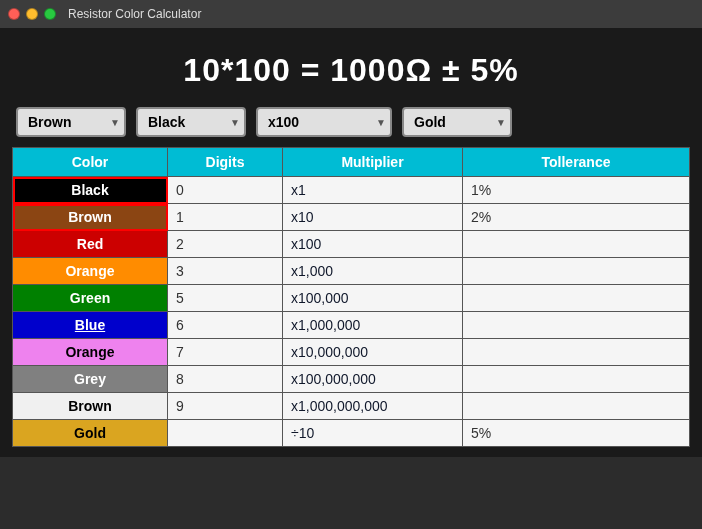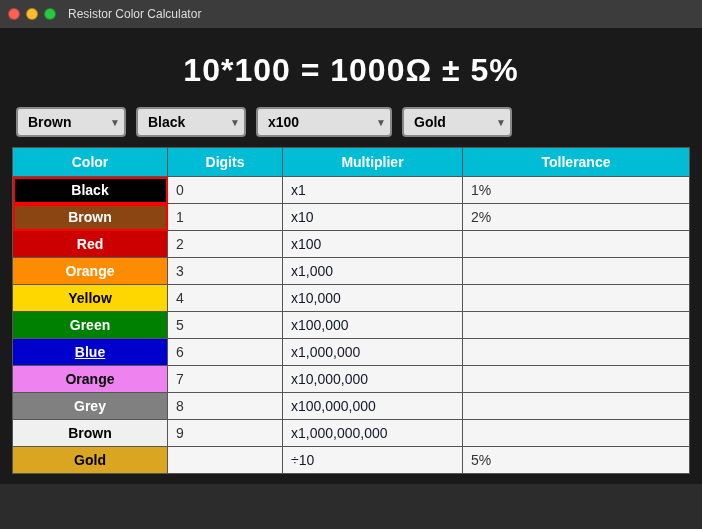--- a/index.html
+++ b/index.html
@@ -238,26 +238,20 @@
           <td class="mult-cell">x100</td>
           <td class="tol-cell"></td>
         </tr>
         <tr>
           <td class="color-cell color-orange">Orange</td>
           <td class="digits-cell">3</td>
           <td class="mult-cell">x1,000</td>
           <td class="tol-cell"></td>
         </tr>
         <tr>
-          <td class="color-cell color-yellow">Yellow</td>
-          <td class="digits-cell">4</td>
-          <td class="mult-cell">x10,000</td>
-          <td class="tol-cell"></td>
-        </tr>
-        <tr>
           <td class="color-cell color-green">Green</td>
           <td class="digits-cell">5</td>
           <td class="mult-cell">x100,000</td>
           <td class="tol-cell"></td>
         </tr>
         <tr>
           <td class="color-cell color-blue">Blue</td>
           <td class="digits-cell">6</td>
           <td class="mult-cell">x1,000,000</td>
           <td class="tol-cell"></td>

